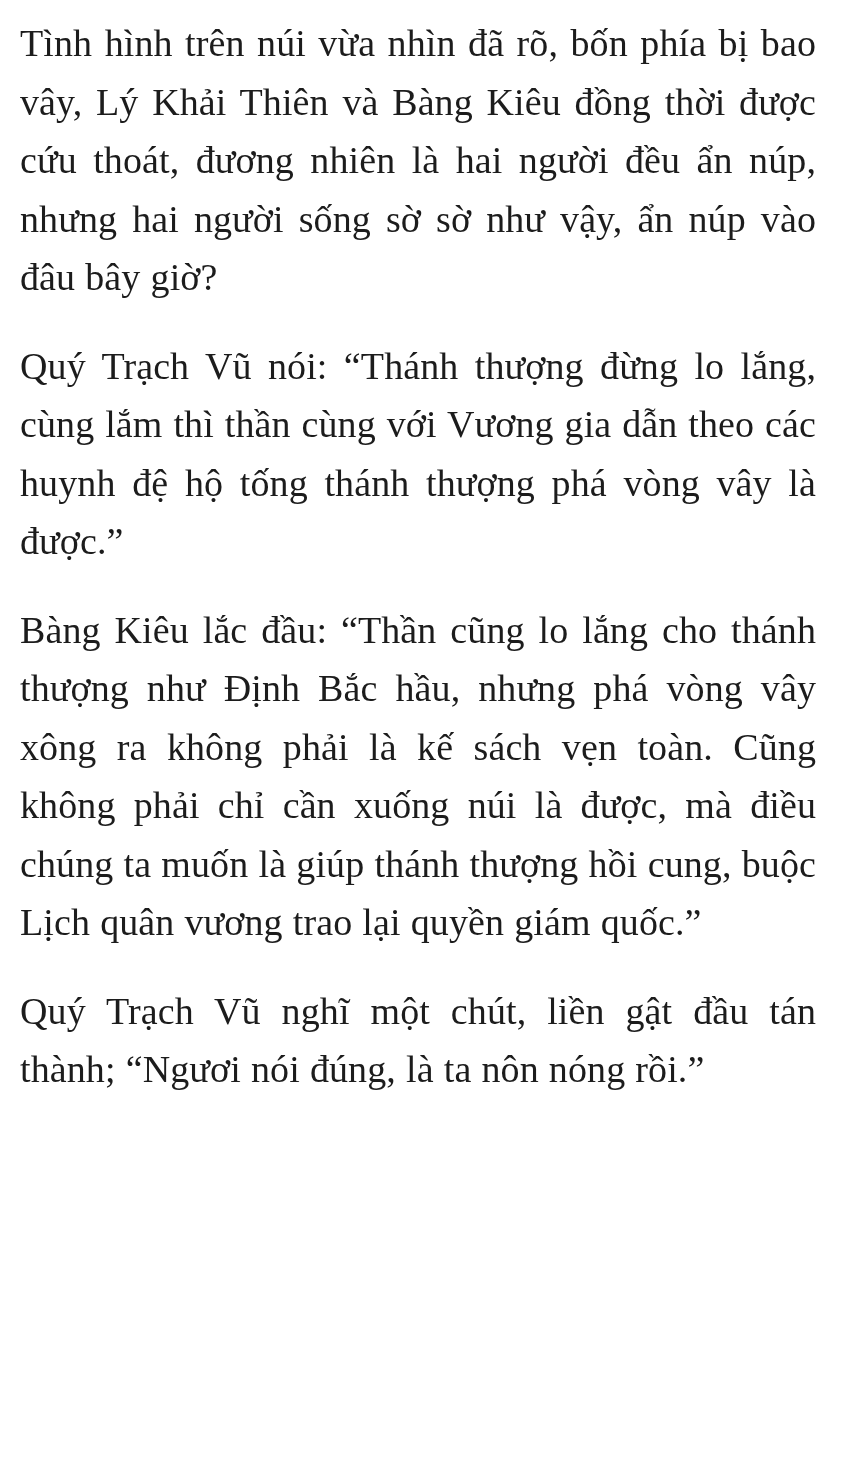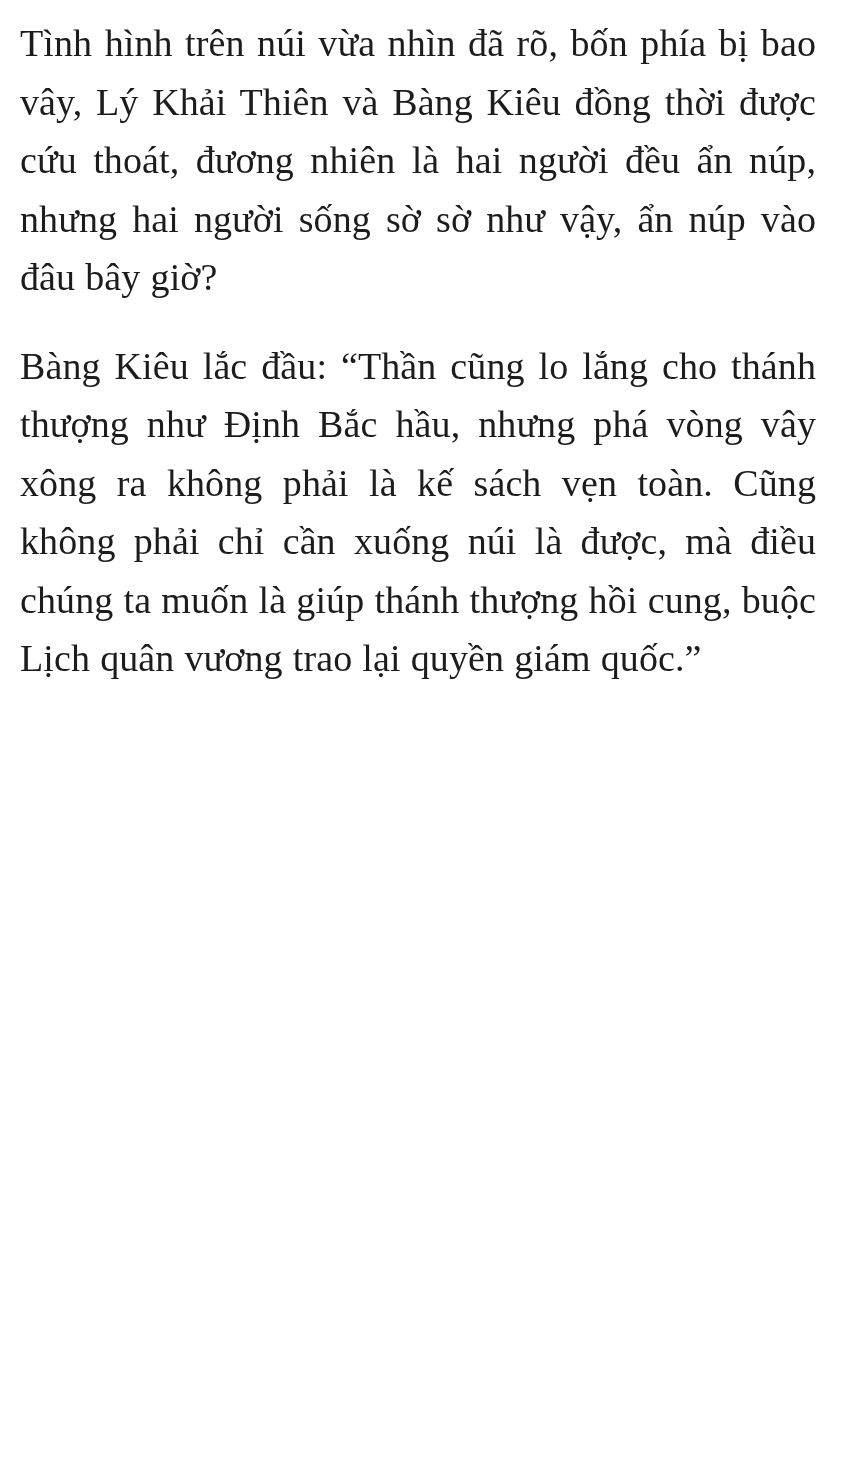--- a/index.html
+++ b/index.html
@@ -30,14 +30,16 @@
   }
   .para:last-child {
     margin-bottom: 0;
   }
 </style>
 </head>
 <body>
 
 <main id="reader">
   <p class="para">Tình hình trên núi vừa nhìn đã rõ, bốn phía bị bao vây, Lý Khải Thiên và Bàng Kiêu đồng thời được cứu thoát, đương nhiên là hai người đều ẩn núp, nhưng hai người sống sờ sờ như vậy, ẩn núp vào đâu bây giờ?</p>
+  <p class="para">Quý Trạch Vũ nói: “Thánh thượng đừng lo lắng, cùng lắm thì thần cùng với Vương gia dẫn theo các huynh đệ hộ tống thánh thượng phá vòng vây là được.”</p>
   <p class="para">Bàng Kiêu lắc đầu: “Thần cũng lo lắng cho thánh thượng như Định Bắc hầu, nhưng phá vòng vây xông ra không phải là kế sách vẹn toàn. Cũng không phải chỉ cần xuống núi là được, mà điều chúng ta muốn là giúp thánh thượng hồi cung, buộc Lịch quân vương trao lại quyền giám quốc.”</p>
+  <p class="para">Quý Trạch Vũ nghĩ một chút, liền gật đầu tán thành; “Ngươi nói đúng, là ta nôn nóng rồi.”</p>
 </main>
 
 </body></html>

